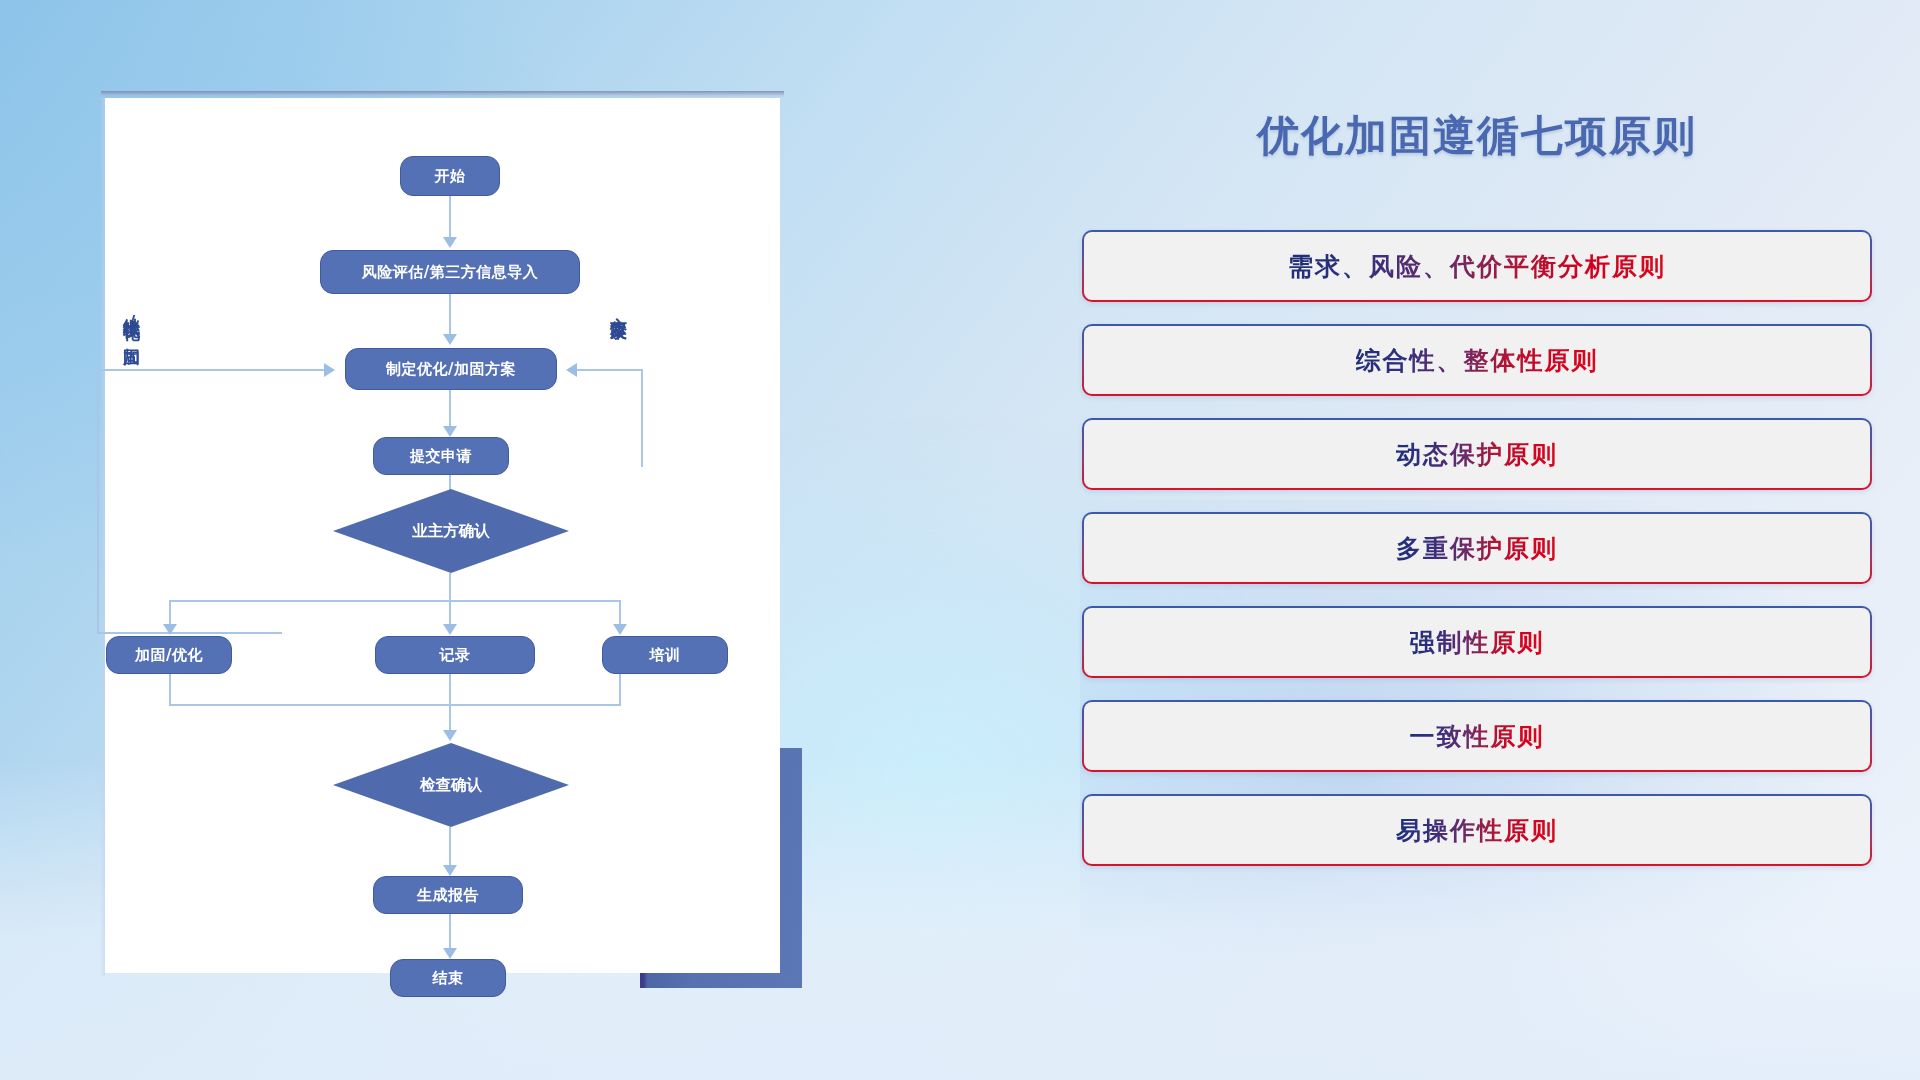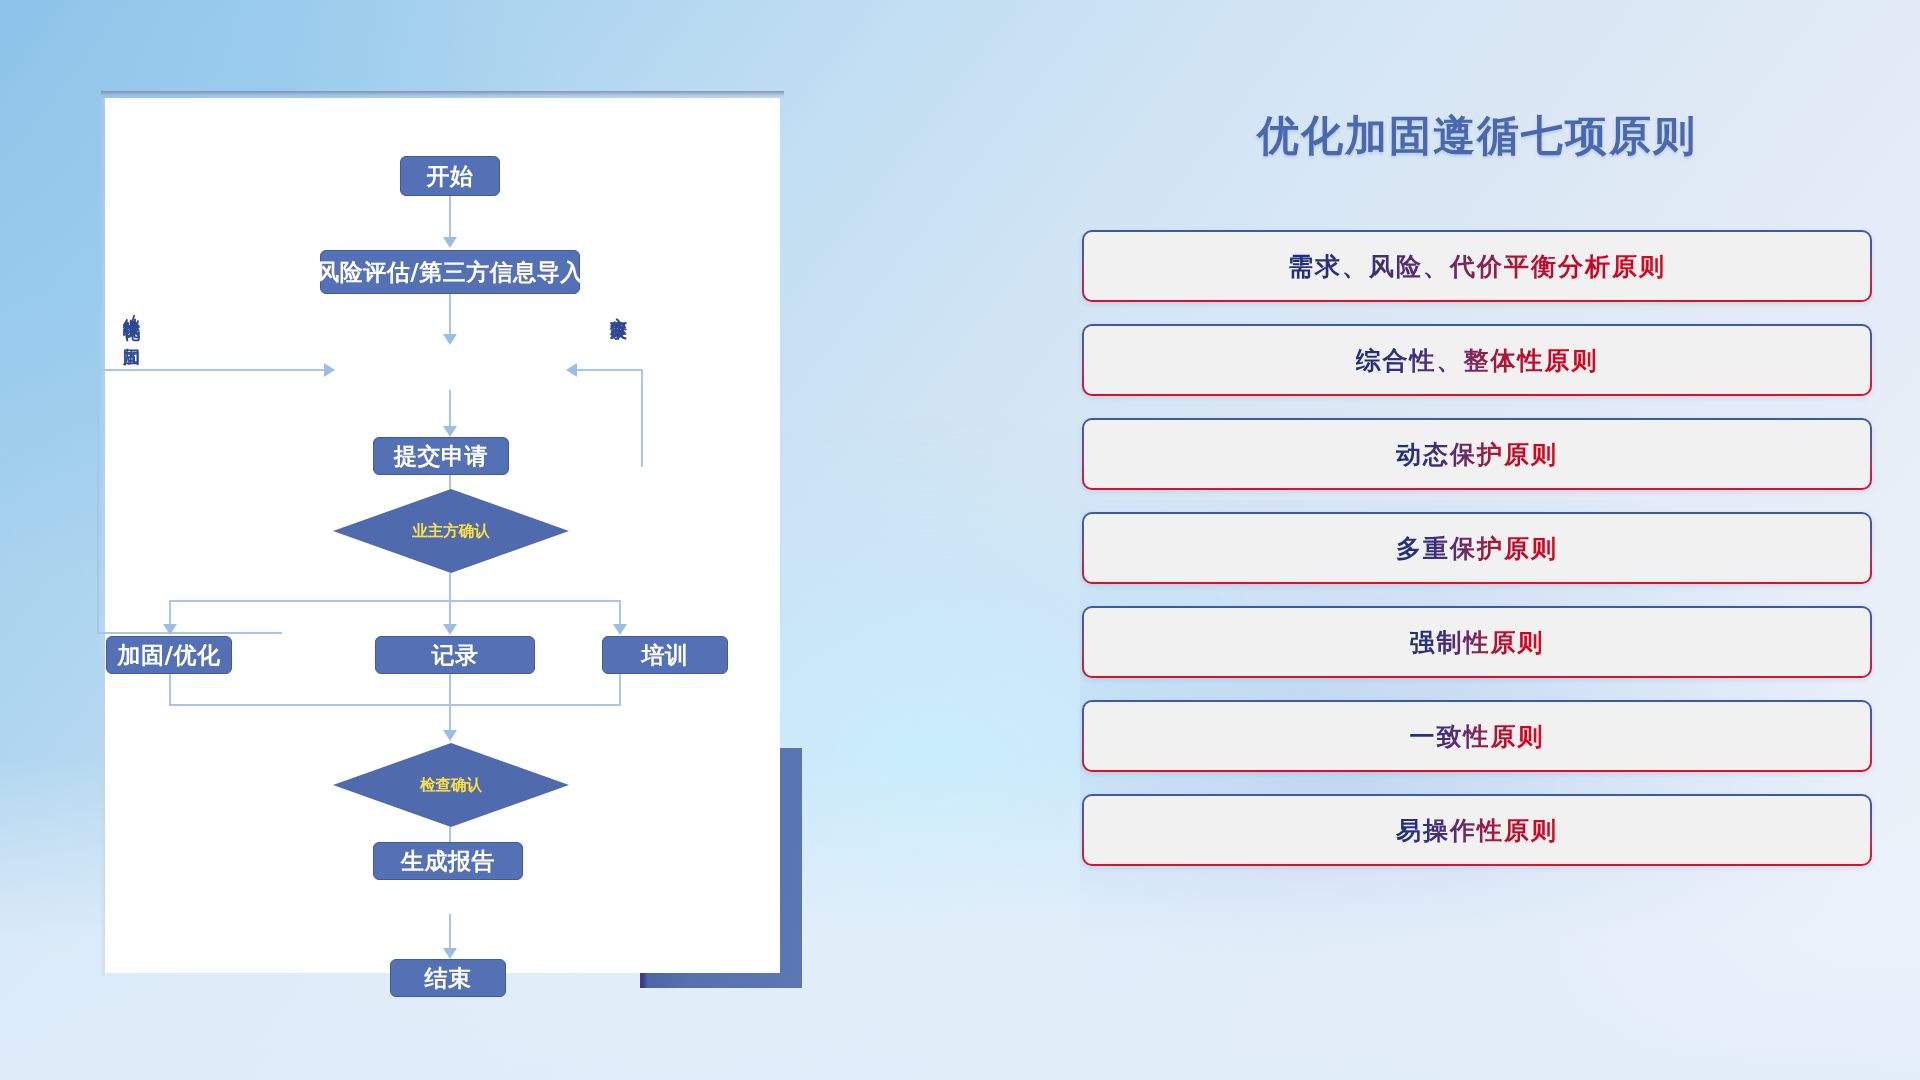--- a/index.html
+++ b/index.html
@@ -55,33 +55,33 @@
     position:absolute;left:-5px;top:0;width:5px;height:878px;
     background:linear-gradient(90deg,rgba(255,255,255,0) 0%,rgba(196,210,234,.55) 100%);
   }
 
   
   .flow{position:absolute;inset:0;}
   .node{
     position:absolute;
     background:#5571b6;
     border:1px solid #3f5a9f;
-    border-radius:6px;
+    border-radius:13px;
     color:#ffffff;
-    font-size:23px;
+    font-size:15px;
     font-weight:700;
     display:flex;align-items:center;justify-content:center;
     letter-spacing:.5px;
     white-space:nowrap;
     box-sizing:border-box;
   }
   .diamond{
     position:absolute;
     background:#4f6aad;
-    color:#fde047;
+    color:#ffffff;
     font-size:15.5px;
     font-weight:700;
     display:flex;align-items:center;justify-content:center;
     clip-path:polygon(50% 0%,100% 50%,50% 100%,0% 50%);
     white-space:nowrap;
   }
   .ln{position:absolute;background:#a9c6e8;}
   .ln.v{width:2px;}
   .ln.h{height:2px;}
   .arw{
@@ -166,20 +166,21 @@
   <div class="flow">
 
     <div class="node" style="left:295px;top:58px;width:100px;height:40px;">开始</div>
     <div class="ln v" style="left:344px;top:98px;height:43px;"></div>
     <div class="arw down" style="left:338px;top:139px;"></div>
 
     <div class="node" style="left:215px;top:152px;width:260px;height:44px;">风险评估/第三方信息导入</div>
     <div class="ln v" style="left:344px;top:196px;height:42px;"></div>
     <div class="arw down" style="left:338px;top:236px;"></div>
 
+    <div class="node" style="left:240px;top:250px;width:212px;height:42px;">制定优化/加固方案</div>
 
     <div class="ln v" style="left:-8px;top:271px;height:265px;"></div>
     <div class="ln h" style="left:-8px;top:271px;width:228px;"></div>
     <div class="arw right" style="left:219px;top:265px;"></div>
     <div class="ln h" style="left:-8px;top:534px;width:185px;"></div>
     <div class="vlabel" style="left:18px;top:206px;">继续优化/加固</div>
 
     <div class="ln h" style="left:472px;top:271px;width:66px;"></div>
     <div class="ln v" style="left:536px;top:271px;height:98px;"></div>
     <div class="arw left" style="left:461px;top:265px;"></div>
@@ -210,21 +211,21 @@
     <div class="ln v" style="left:64px;top:576px;height:32px;"></div>
     <div class="ln v" style="left:514px;top:576px;height:32px;"></div>
     <div class="ln h" style="left:64px;top:606px;width:452px;"></div>
     <div class="ln v" style="left:344px;top:576px;height:58px;"></div>
     <div class="arw down" style="left:338px;top:632px;"></div>
 
     <div class="diamond" style="left:228px;top:645px;width:236px;height:84px;">检查确认</div>
 
     <div class="ln v" style="left:344px;top:729px;height:40px;"></div>
     <div class="arw down" style="left:338px;top:767px;"></div>
-    <div class="node" style="left:268px;top:744px;width:150px;height:38px;">生成报告</div>
+    <div class="node" style="left:268px;top:778px;width:150px;height:38px;">生成报告</div>
 
     <div class="ln v" style="left:344px;top:816px;height:36px;"></div>
     <div class="arw down" style="left:338px;top:850px;"></div>
     <div class="node" style="left:285px;top:861px;width:116px;height:38px;">结束</div>
 
   </div>
 </div>
 
 <div class="right-panel">
 

